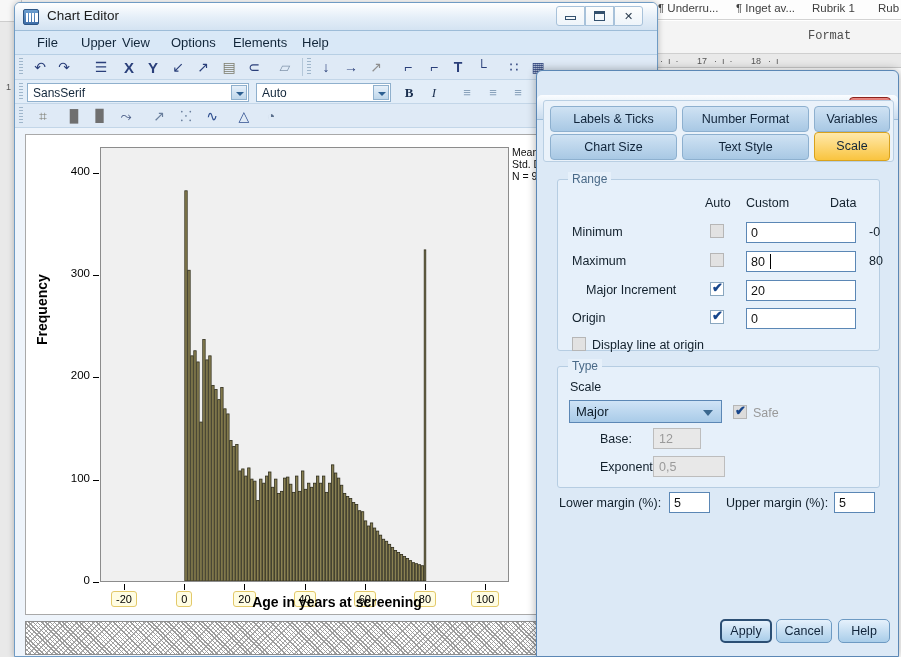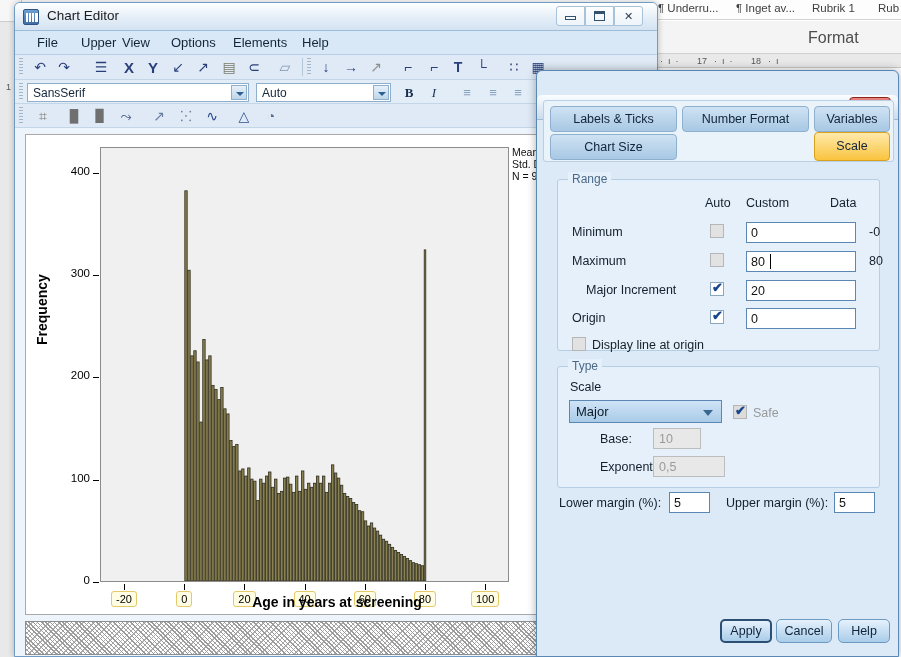--- a/index.html
+++ b/index.html
@@ -21,21 +21,21 @@
     color:#404040; font-size:11.5px;
   }
   #bg-ribbon-row .style-chip {
     position:absolute; top:2px; white-space:nowrap;
     font-family:"Liberation Sans", sans-serif;
   }
   #bg-format-row {
     position:absolute; left:0; top:21px; width:901px; height:33px;
     background:#f4f4f4; border-bottom:1px solid #cfcfcf; color:#555;
   }
-  #bg-format-label { position:absolute; left:808px; top:8px; font-size:16px; color:#4d4d4d; }
+  #bg-format-label { position:absolute; left:808px; top:8px; font-size:12px; color:#4d4d4d;font-family:Liberation Mono, monospace; }
   #bg-ruler {
     position:absolute; left:0; top:54px; width:901px; height:14px;
     background:#e9e9e9; border-bottom:1px solid #c9c9c9;
     font-size:9px; color:#555;
   }
   #bg-ruler .rk { position:absolute; top:2px; }
   #bg-page {
     position:absolute; left:0; top:68px; width:901px; height:589px;
     background:#ffffff;
   }
@@ -491,20 +491,21 @@
   <div id="pd-titlebar">
     <div id="pd-title">Properties</div>
     <div id="pd-close">✕</div>
   </div>
 
   <div id="pd-tabpanel">
     <div class="tabbtn" style="left:6px;top:5px;width:127px">Labels &amp; Ticks</div>
     <div class="tabbtn" style="left:138px;top:5px;width:127px">Number Format</div>
     <div class="tabbtn" style="left:270px;top:5px;width:76px">Variables</div>
     <div class="tabbtn" style="left:6px;top:33px;width:127px">Chart Size</div>
+    <div class="tabbtn" style="left:138px;top:33px;width:127px">Text Style</div>
     <div class="tabbtn active" style="left:270px;top:31px;width:76px;height:29px;line-height:27px">Scale</div>
   </div>
 
   <div class="group" style="left:20px;top:108px;width:323px;height:68px;height:172px">
     <span class="group-title">Range</span>
 
     <span class="colhdr" style="left:147px;top:16px">Auto</span>
     <span class="colhdr" style="left:188px;top:16px">Custom</span>
     <span class="colhdr" style="left:272px;top:16px">Data</span>
 
@@ -535,21 +536,21 @@
     <span class="group-title">Type</span>
     <span class="lbl" style="left:12px;top:13px">Scale</span>
     <div class="selcombo" style="left:11px;top:33px;width:153px">
       <span class="stext">Major</span>
       <span class="sarrow"></span>
     </div>
     <span class="chk checked disabled" style="left:175px;top:38px;background:#dcdcdc"></span>
     <span class="lbl" style="left:195px;top:39px;color:#999">Safe</span>
 
     <span class="lbl" style="left:42px;top:65px">Base:</span>
-    <span class="dis-in" style="left:95px;top:61px;width:48px">10</span>
+    <span class="dis-in" style="left:95px;top:61px;width:48px">12</span>
 
     <span class="lbl" style="left:42px;top:93px">Exponent:</span>
     <span class="dis-in" style="left:95px;top:89px;width:72px">0,5</span>
   </div>
 
   <span class="lbl" style="left:22px;top:425px">Lower margin (%):</span>
   <span class="txtin" style="left:132px;top:421px;width:41px">5</span>
   <span class="lbl" style="left:189px;top:425px">Upper margin (%):</span>
   <span class="txtin" style="left:297px;top:421px;width:41px">5</span>
 

